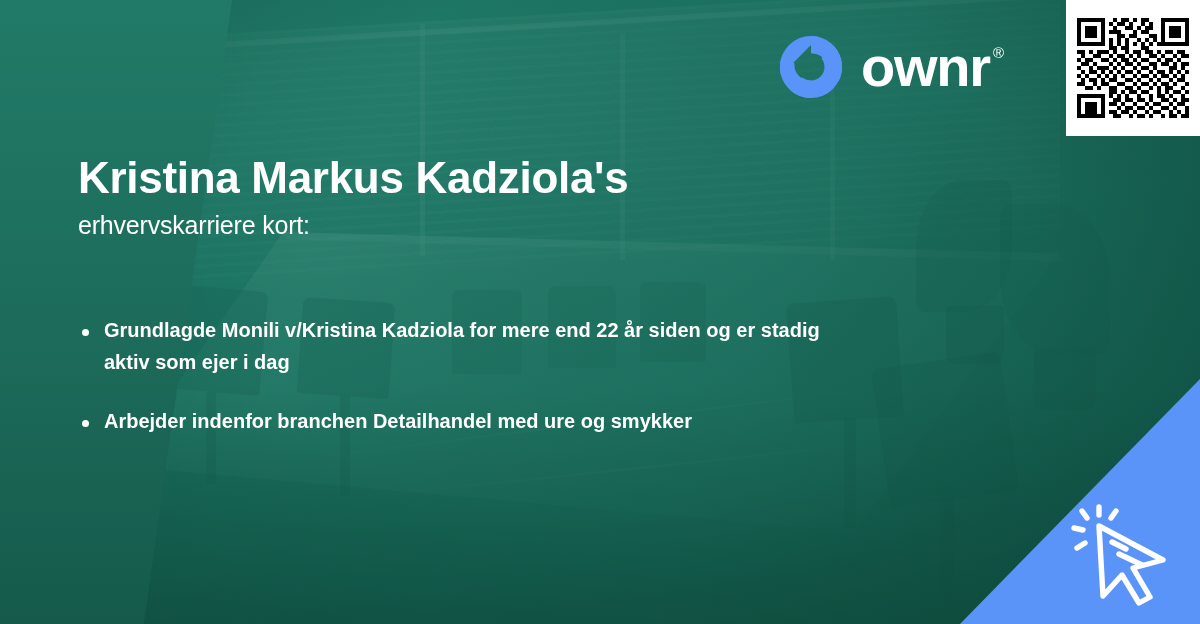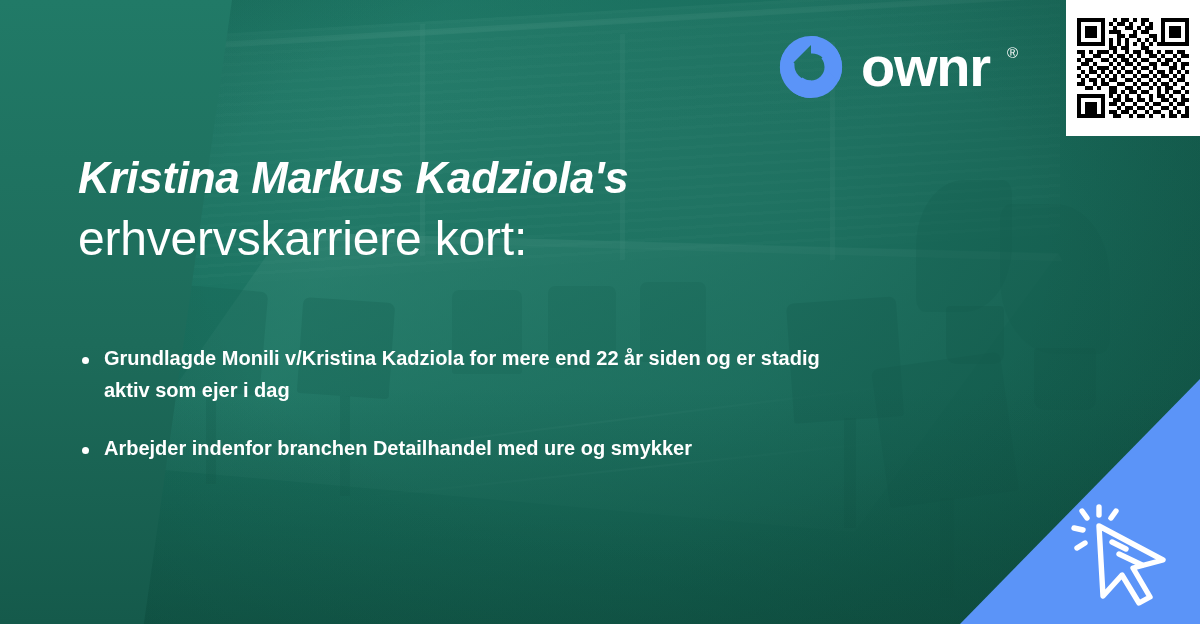--- a/index.html
+++ b/index.html
@@ -147,21 +147,20 @@
     left: 778px; top: 34px;
     display: flex;
     align-items: center;
     gap: 17px;
   }
   .brand-mark { width: 66px; height: 66px; display: block; }
   .brand-word {
     display: flex;
     align-items: flex-start;
     color: #ffffff;
-    gap: 14px;
   }
   .brand-text {
     font-size: 56px;
     font-weight: 700;
     letter-spacing: -1.2px;
     line-height: 1;
     color: #ffffff;
   }
   .brand-reg {
     font-size: 15px;
@@ -194,24 +193,23 @@
     left: 78px; top: 152px;
     width: 980px;
   }
   .headline-1 {
     font-size: 44px;
     font-weight: 700;
     color: #ffffff;
     line-height: 1.18;
     letter-spacing: -0.3px;
     margin: 0;
-    font-style: italic;
   }
   .headline-2 {
-    font-size: 48px;
+    font-size: 25px;
     font-weight: 400;
     color: #ffffff;
     line-height: 1.2;
     letter-spacing: -0.2px;
     margin: 6px 0 0 0;
   }
   .bullets {
     margin: 74px 0 0 0;
     padding: 0;
     list-style: none;

